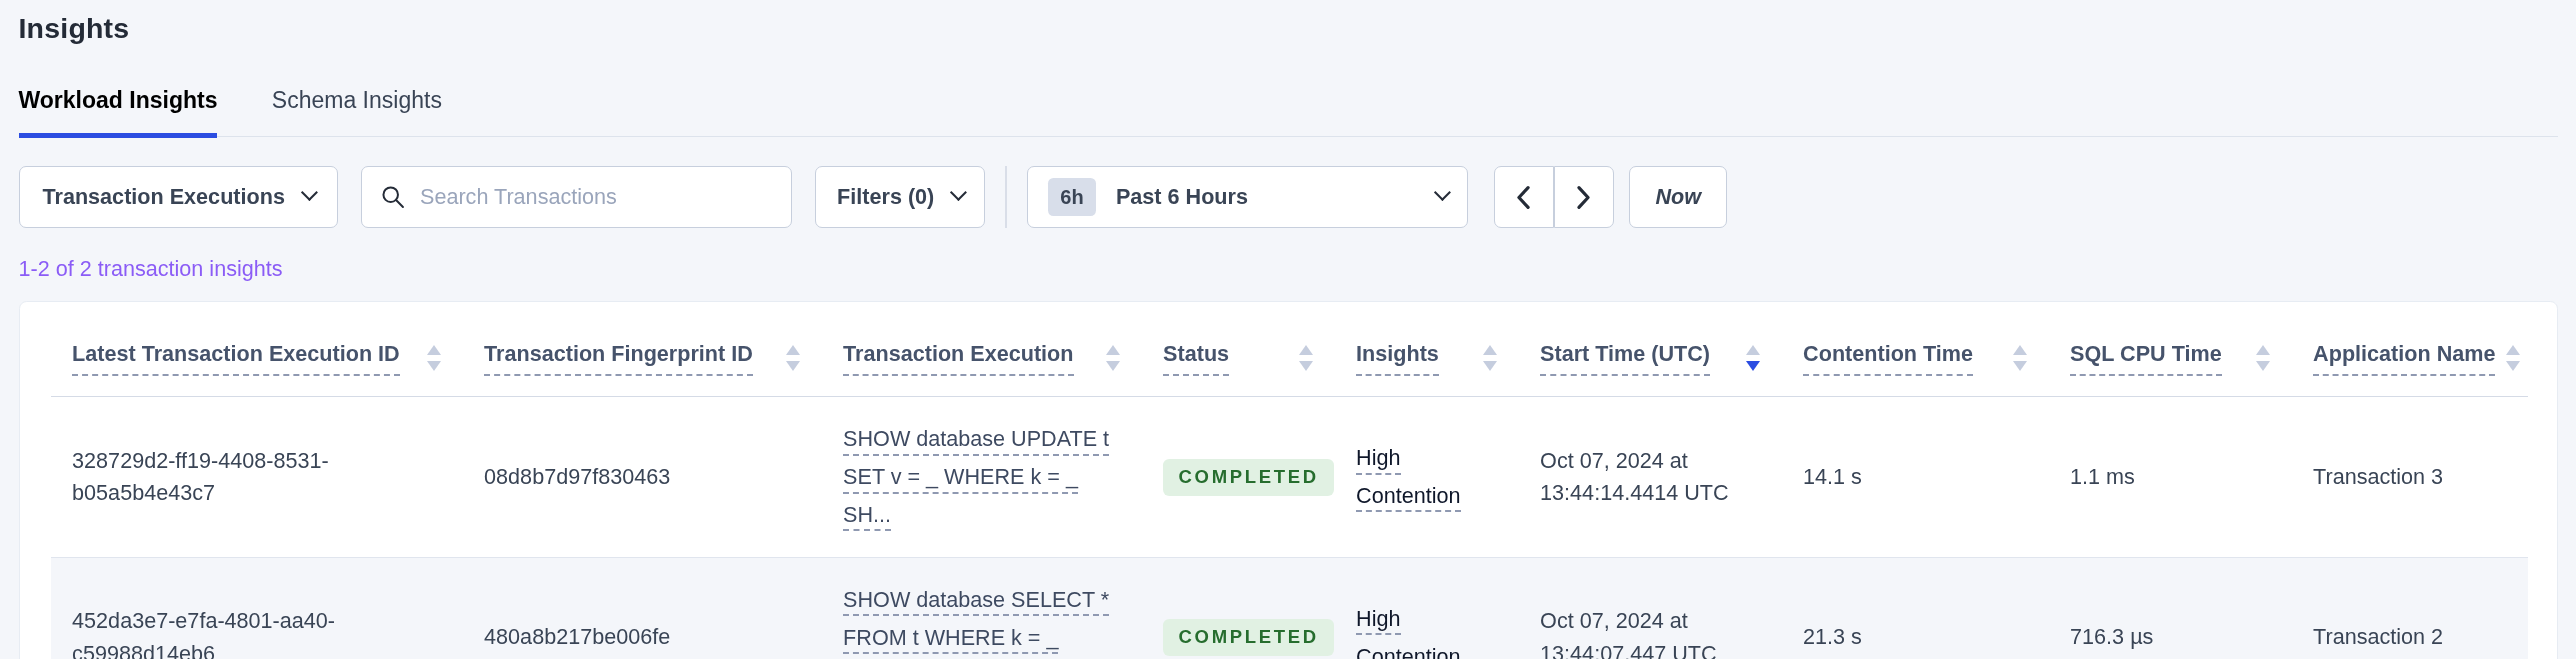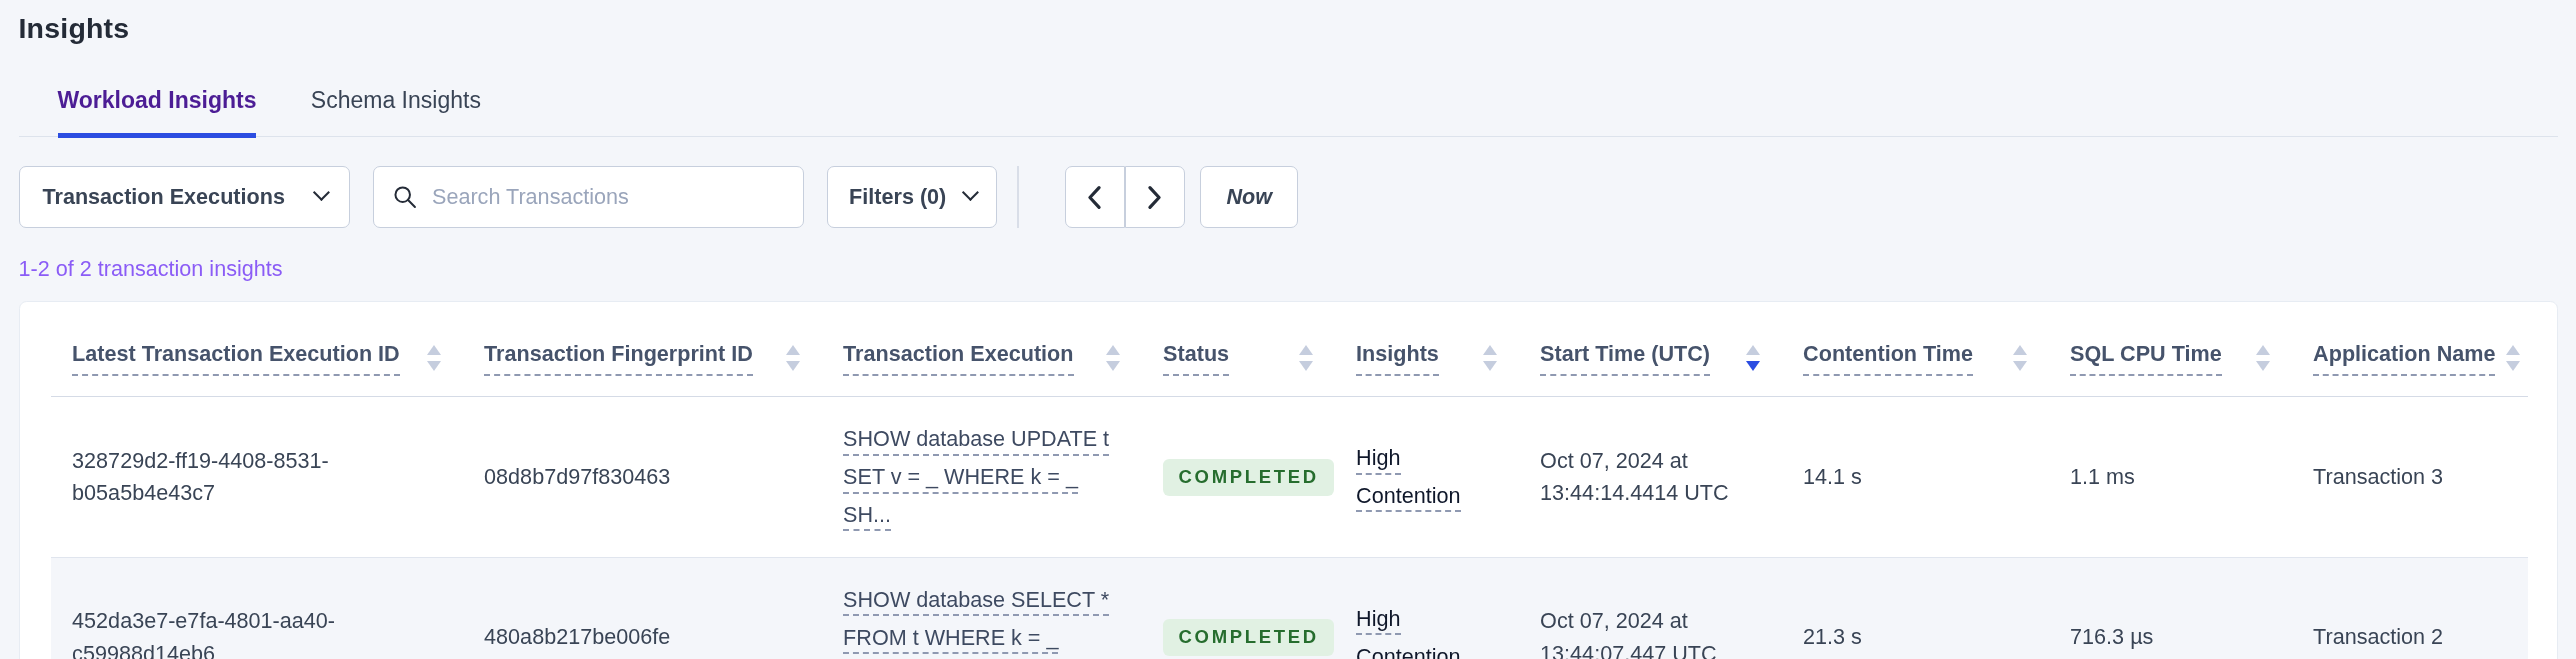--- a/index.html
+++ b/index.html
@@ -11,30 +11,30 @@
   }
   .page { padding:12.3px 18.5px 0 18.5px; }
 
   
   .page-title { font-size:28.5px; font-weight:700; color:#242b37; letter-spacing:0.2px; }
 
   
   .tabs { margin-top:42px; border-bottom:1.5px solid #dde3ec; }
   .tab { display:inline-block; font-size:23px; font-weight:500; padding-bottom:18.5px;
          margin-bottom:-1.5px; margin-right:51px; cursor:pointer; color:#394455; }
-  .tab.active { color:#4c1d95; font-weight:600; border-bottom:5.4px solid #2b4de1;margin-left:39px; }
+  .tab.active { color:#000000; font-weight:600; border-bottom:5.4px solid #2b4de1; }
 
   
   .toolbar { margin-top:29px; display:flex; align-items:center; }
   .ctl {
     height:62px; background:#fff; border:1.5px solid #c7cfdd; border-radius:7px;
     display:flex; align-items:center; font-size:21.6px; font-weight:600; color:#394455;
     cursor:pointer;
   }
-  .btn-type { padding:0 23px; margin-right:23px;gap:12px; }
+  .btn-type { padding:0 23px; margin-right:23px; }
   .chev { width:11.6px; height:11.6px; border-right:2.5px solid #242b37; border-bottom:2.5px solid #242b37;
           transform:rotate(45deg) translateY(-2.3px); display:inline-block; margin-left:17px; margin-top:-6.2px; }
   .search-box { width:431px; padding:0 18.5px; margin-right:23px; cursor:text; }
   .search-box input { border:none; outline:none; font-size:21.6px; font-family:inherit;
           color:#394455; width:100%; background:transparent; }
   .search-box input::placeholder { color:#9aa5bb; font-weight:400; }
   .search-svg { flex:0 0 auto; margin-right:14px; }
   .btn-filters { padding:0 21.6px; }
   .vdivider { width:1.5px; height:62px; background:#d9dee8; margin:0 20px; }
   .time-dd { width:441px; padding:0 20px; justify-content:flex-start; font-weight:600; }
@@ -109,20 +109,26 @@
       <input type="text" placeholder="Search Transactions" style="">
     </div>
 
     <div class="ctl btn-filters">
       <span>Filters (0)</span>
       <span class="chev"></span>
     </div>
 
     <div class="vdivider"></div>
 
+    <div class="ctl time-dd">
+      <span class="time-badge">6h</span>
+      <span>Past 6 Hours</span>
+      <span class="spacer"></span>
+      <span class="chev"></span>
+    </div>
 
     <div class="range-nav">
       <div class="ctl nav-btn nav-prev">
         <svg width="23" height="29" viewBox="0 0 30 38">
           <polyline points="21,6 9,19 21,32" fill="none" stroke="#242b37" stroke-width="4.2" stroke-linecap="round" stroke-linejoin="round"></polyline>
         </svg>
       </div>
       <div class="ctl nav-btn nav-next">
         <svg width="23" height="29" viewBox="0 0 30 38">
           <polyline points="9,6 21,19 9,32" fill="none" stroke="#242b37" stroke-width="4.2" stroke-linecap="round" stroke-linejoin="round"></polyline>

